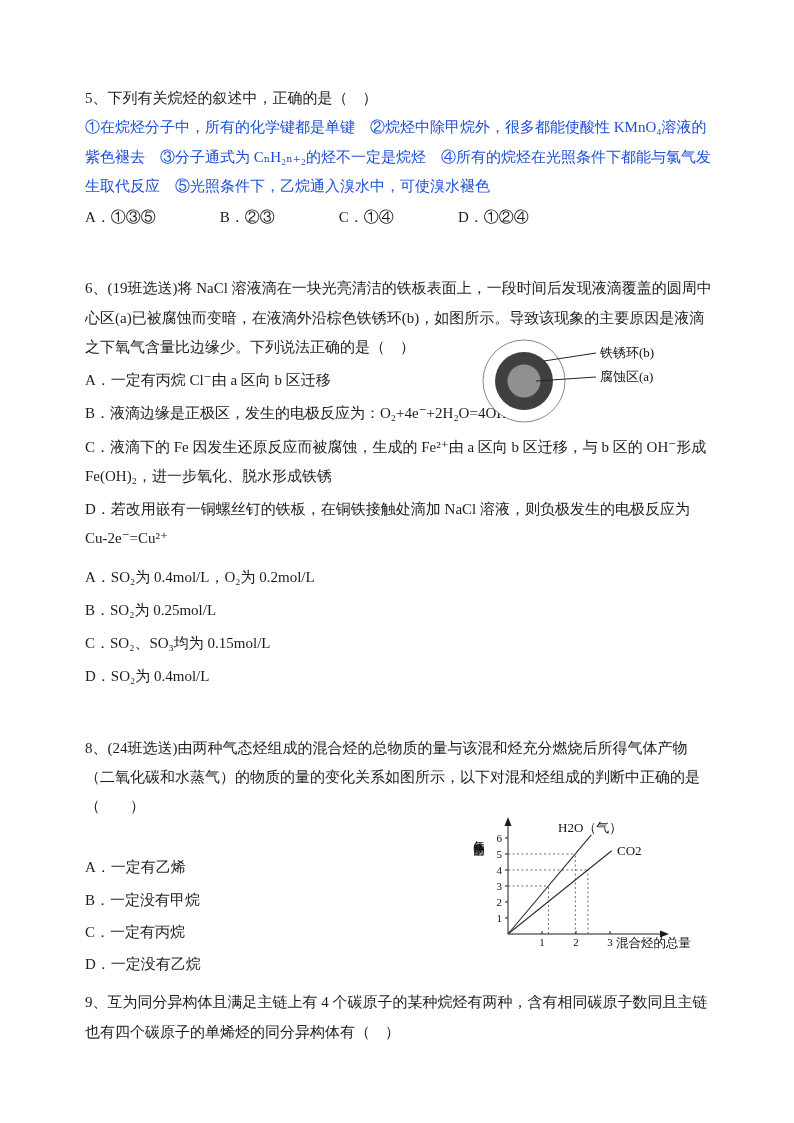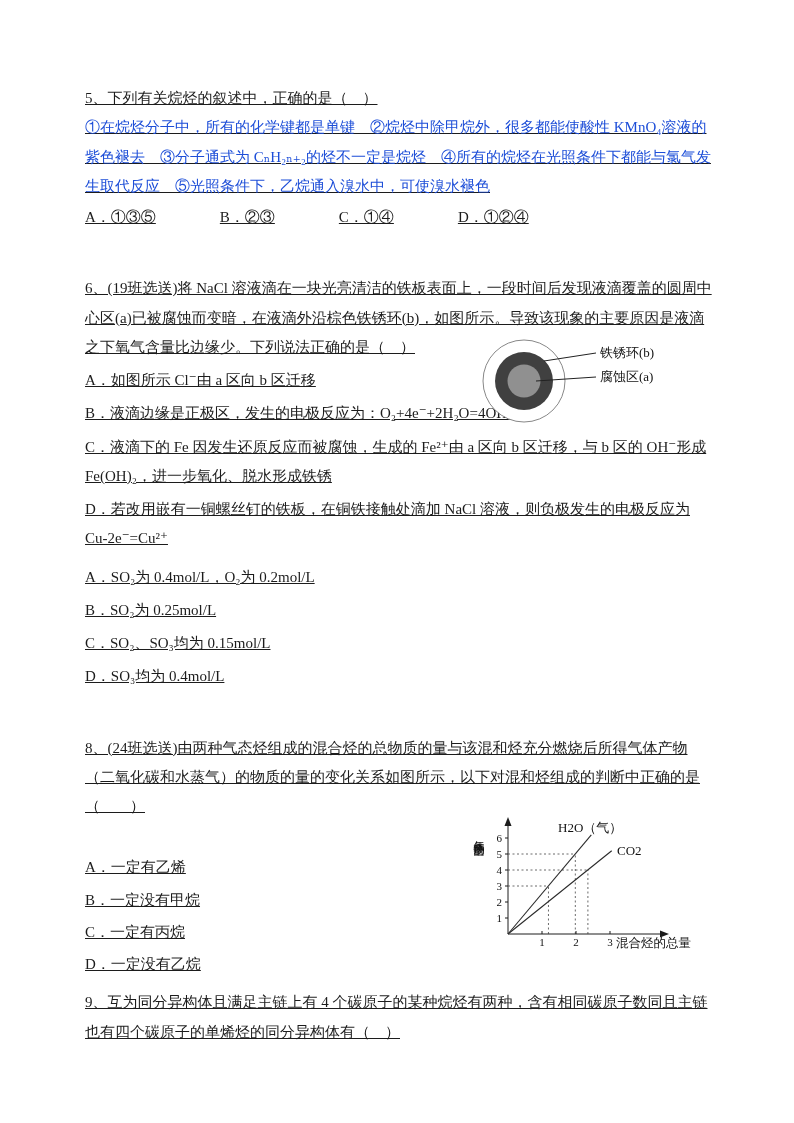--- a/index.html
+++ b/index.html
@@ -4,21 +4,21 @@
 <style>
   * { margin:0; padding:0; box-sizing:border-box; }
   html,body { background:#ffffff; }
   body {
     width:794px; height:1123px; position:relative;
     font-family:"Liberation Serif","DejaVu Serif",serif;
     color:#1c1c1c;
   }
   .page { position:relative; width:794px; height:1123px; padding:84px 82px 0 85px; overflow:hidden; background:#fff; }
   p { font-size:15px; line-height:1.95; }
-  section { margin-bottom:9px;text-decoration:underline; }
+  section { margin-bottom:9px; }
   .blue { color:#1d4ed8; }
   .opt-row { display:flex; column-gap:64px; font-size:15px; line-height:1.95; margin:2px 0 8px 0; }
   .opt-list p { margin:4px 0; }
   .q6, .q8 { position:relative;margin-top:42px; }
   .diagram-wrap { position:absolute; top:62px; right:-6px; width:240px; height:92px;text-align:right; }
   .chart-wrap { position:absolute; top:72px; right:2px; width:240px; height:152px; }
   .chart-ylabel {
     position:absolute; left:1px; top:26px;
     writing-mode:vertical-rl; text-orientation:upright;
     font-size:11px; letter-spacing:1px; color:#111;
@@ -57,33 +57,33 @@
         <circle cx="46" cy="45" r="41" fill="#ffffff" stroke="#888" stroke-width="1"></circle>
         <circle cx="46" cy="45" r="29" fill="#404040"></circle>
         <circle cx="46" cy="45" r="16.5" fill="#909090"></circle>
         <line x1="66" y1="25" x2="118" y2="17" stroke="#222" stroke-width="1"></line>
         <line x1="58" y1="45" x2="118" y2="41" stroke="#222" stroke-width="1"></line>
         <text class="dlabel" x="122" y="21">铁锈环(b)</text>
         <text class="dlabel" x="122" y="45">腐蚀区(a)</text>
       </svg>
     </div>
     <div class="opt-list">
-      <p>A．如图所示 Cl⁻由 a 区向 b 区迁移</p>
+      <p>A．一定有丙烷 Cl⁻由 a 区向 b 区迁移</p>
       <p>B．液滴边缘是正极区，发生的电极反应为：O₂+4e⁻+2H₂O=4OH⁻</p>
       <p>C．液滴下的 Fe 因发生还原反应而被腐蚀，生成的 Fe²⁺由 a 区向 b 区迁移，与 b 区的 OH⁻形成 Fe(OH)₂，进一步氧化、脱水形成铁锈</p>
       <p>D．若改用嵌有一铜螺丝钉的铁板，在铜铁接触处滴加 NaCl 溶液，则负极发生的电极反应为 Cu-2e⁻=Cu²⁺</p>
     </div>
   </section>
 
   <section class="q7">
     <div class="opt-list">
       <p>A．SO₂为 0.4mol/L，O₂为 0.2mol/L</p>
       <p>B．SO₂为 0.25mol/L</p>
       <p>C．SO₂、SO₃均为 0.15mol/L</p>
-      <p>D．SO₃均为 0.4mol/L</p>
+      <p>D．SO₂为 0.4mol/L</p>
     </div>
   </section>
 
   <section class="q8">
     <p>8、(24班选送)由两种气态烃组成的混合烃的总物质的量与该混和烃充分燃烧后所得气体产物（二氧化碳和水蒸气）的物质的量的变化关系如图所示，以下对混和烃组成的判断中正确的是（　　）</p>
     <div class="chart-wrap">
       <div class="chart-ylabel">气体产物的量</div>
       <svg width="240" height="152" viewBox="0 0 240 152">
         <line class="axis" x1="38" y1="128" x2="38" y2="18"></line>
         <polygon points="38,11 34.5,20 41.5,20" fill="#1c1c1c"></polygon>

